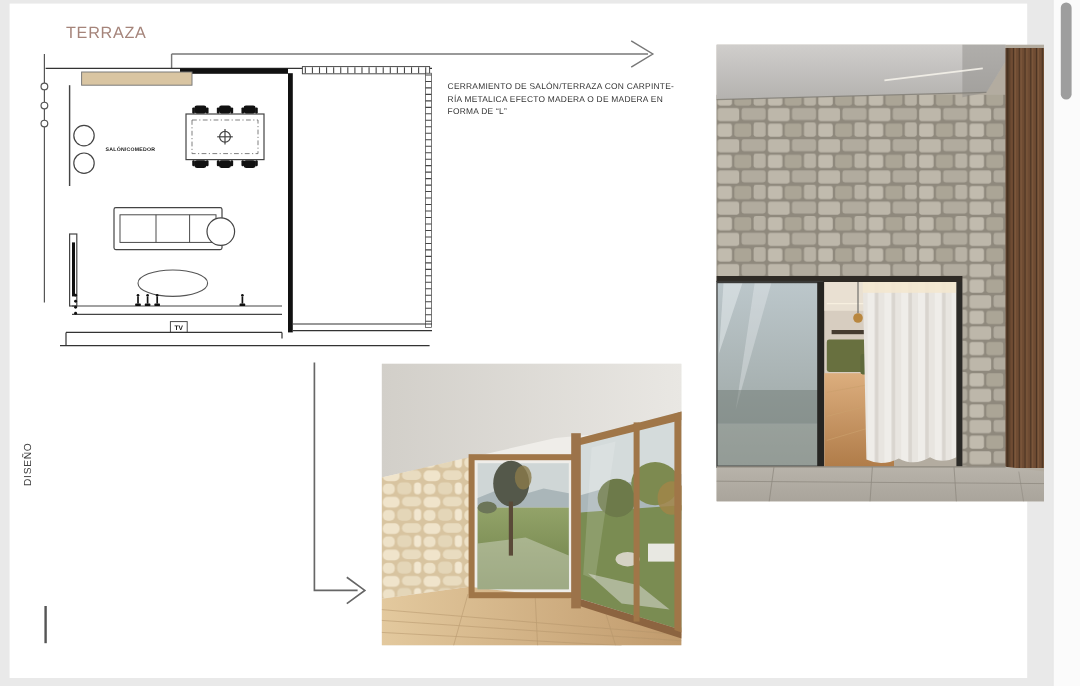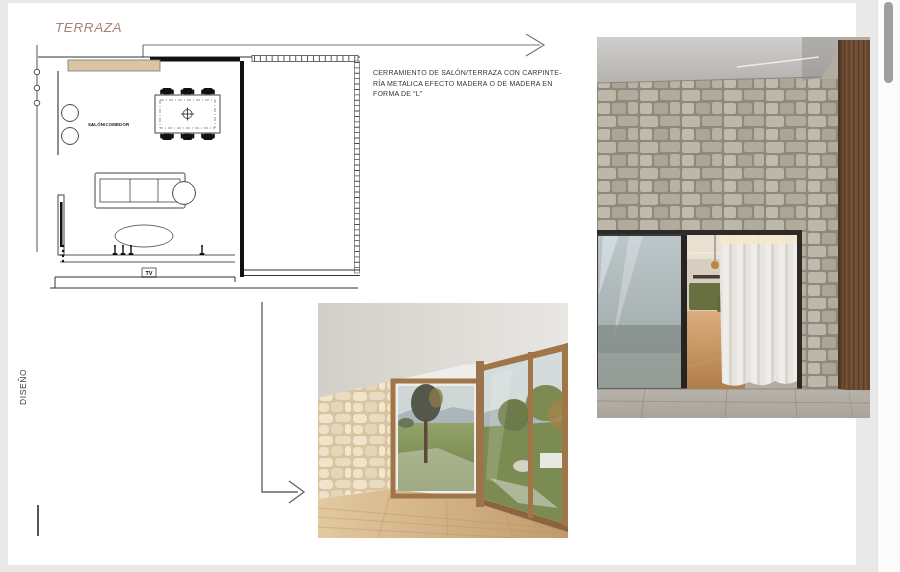--- a/index.html
+++ b/index.html
@@ -1,18 +1,18 @@
 <!DOCTYPE html>
 <html><head>
 <meta charset="utf-8">
 <style>
   html,body{margin:0;padding:0;background:#e9e9e9;font-family:"Liberation Sans",sans-serif;}
   .viewport{position:relative;width:900px;height:572px;background:#e9e9e9;overflow:hidden;}
   .page{position:absolute;left:8px;top:3px;width:848px;height:562px;background:#ffffff;}
-  .title{position:absolute;left:47px;top:17px;font-size:13.5px;letter-spacing:.6px;color:#a5847a;font-weight:400;font-style:italic;}
+  .title{position:absolute;left:47px;top:17px;font-size:13.5px;letter-spacing:.6px;color:#a5847a;font-weight:400;}
   .side-label{position:absolute;left:10px;top:352px;height:50px;writing-mode:vertical-rl;transform:rotate(180deg);font-size:8.5px;letter-spacing:.6px;color:#3f3f3f;}
   .annotation{position:absolute;left:365px;top:65px;width:215px;font-size:7px;line-height:10.5px;color:#333;letter-spacing:.2px;}
   .plan-svg{position:absolute;left:22px;top:27px;}
   .down-arrow-svg{position:absolute;left:240px;top:293px;}
   .photo{position:absolute;display:block;}
   .photo-bottom{left:310px;top:300px;}
   .photo-right{left:589px;top:34px;}
   .tick{position:absolute;left:29px;top:502px;width:1.5px;height:31px;background:#555;}
   .scrollbar{position:absolute;right:0;top:0;width:22px;height:572px;background:#fbfbfb;border-left:1px solid #e2e2e2;}
   .scrollbar .thumb{position:absolute;left:6px;top:2px;width:9px;height:81px;background:#9e9e9e;border-radius:4.5px;}

